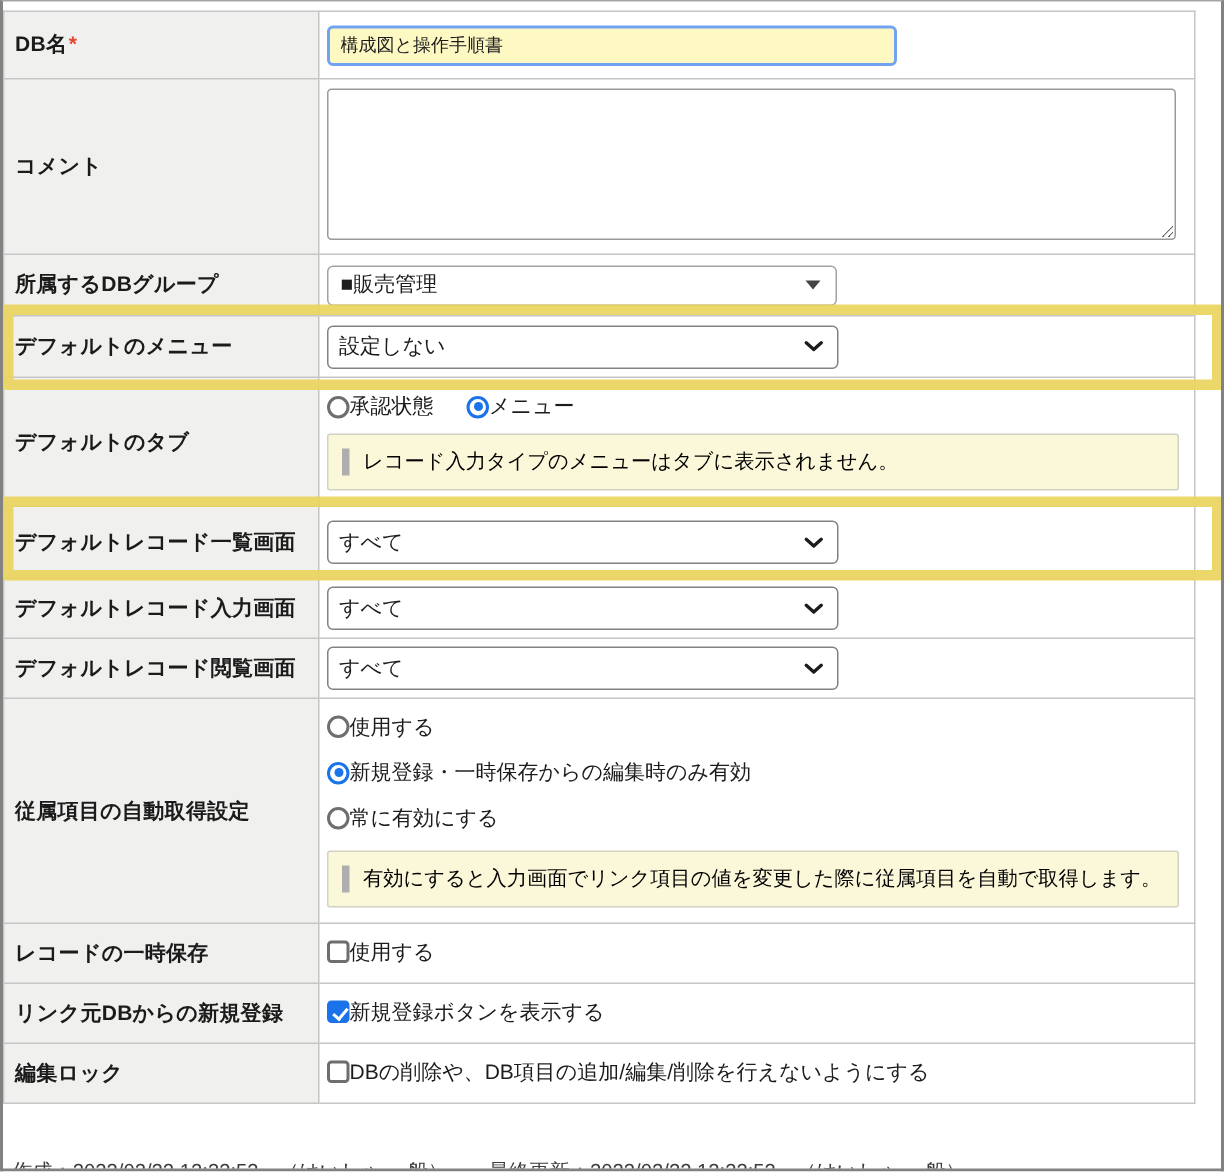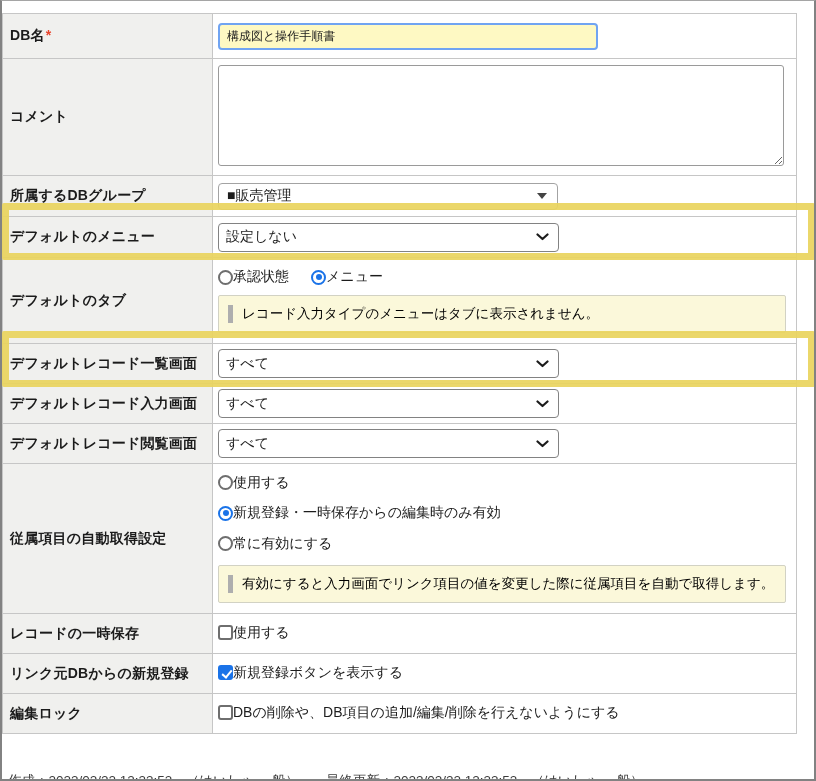--- a/index.html
+++ b/index.html
@@ -6,21 +6,21 @@
   html,body { background:#fff; }
   body { font-family:"Liberation Sans","DejaVu Sans",sans-serif; color:#1c1c1c; }
 
   .page {
     position:relative; width:816px; height:781px; overflow:hidden;
     background:#fff;
     border:2px solid #828282; border-top:1px solid #a5a5a5;
   }
 
   table.settings {
-    position:absolute; left:0px; top:12px;
+    position:absolute; left:0px; top:6px;
     width:795px; border-collapse:collapse; table-layout:fixed;
     border:1px solid #9a9a9a;
     font-size:14px;
   }
   td { border:1px solid #c6c6c6; vertical-align:middle; }
   td.lbl {
     width:210px; background:#f0f0ee; font-weight:bold;
     padding:0 6px 0 7px; color:#1b1b1b; letter-spacing:0.2px;
   }
   td.val { padding:4px 6px 4px 5px; background:#fff; }
@@ -177,21 +177,21 @@
             <span>メニュー</span>
           </label>
         </div>
         <div class="note">
           <span class="bar"></span>
           <span>レコード入力タイプのメニューはタブに表示されません。</span>
         </div>
       </td>
     </tr>
 
-    <tr style="height:40px;">
+    <tr style="height:48px;">
       <td class="lbl">
         <span>デフォルトレコード一覧画面</span>
       </td>
       <td class="val">
         <div class="selectbox">
           <span>すべて</span>
           <span class="chev">
             <svg width="13" height="8" viewBox="0 0 13 8">
                   <path d="M1.5 1.5 L6.5 6 L11.5 1.5" stroke="#1c1c1c" stroke-width="2.2" fill="none" stroke-linecap="round" stroke-linejoin="round"></path>
                 </svg>

